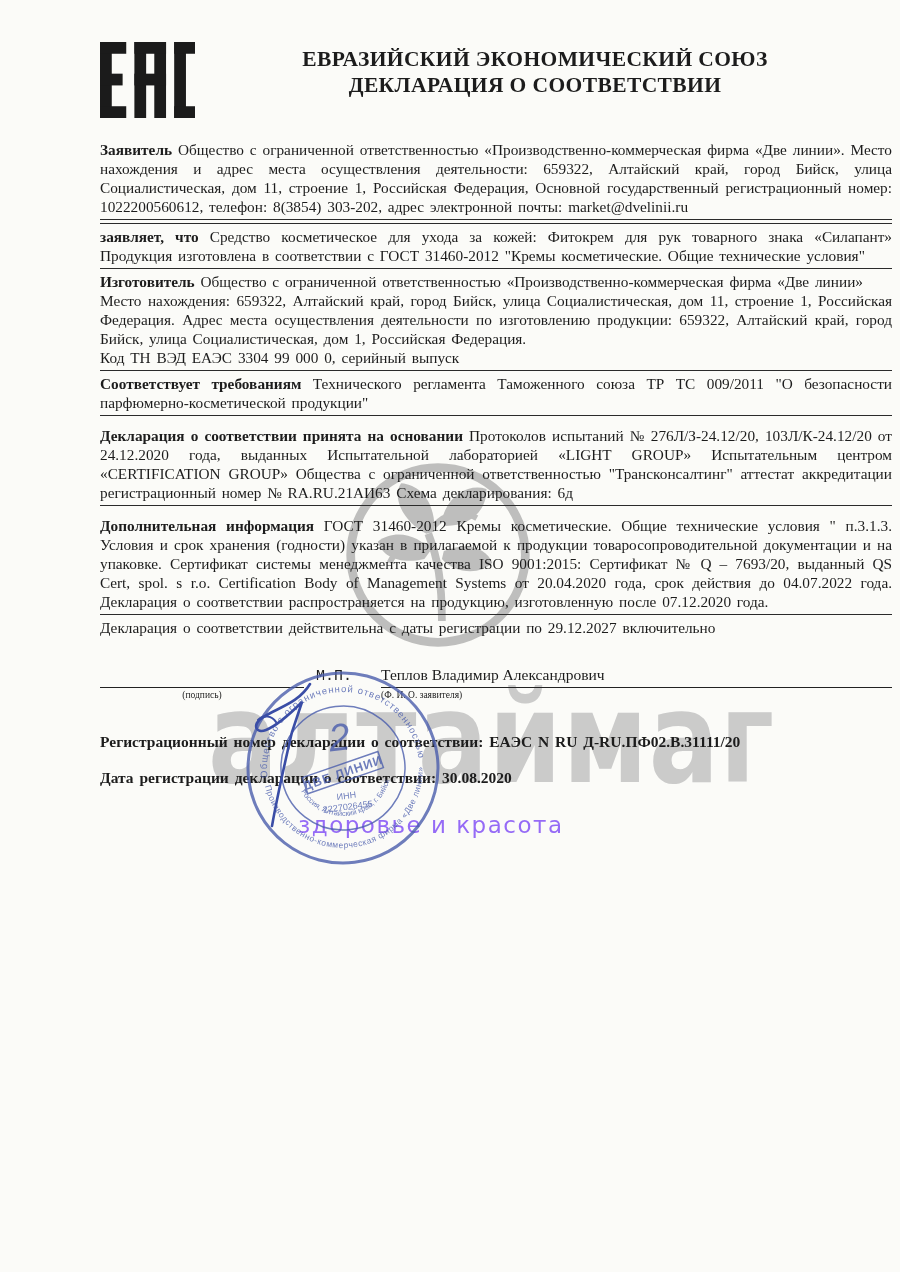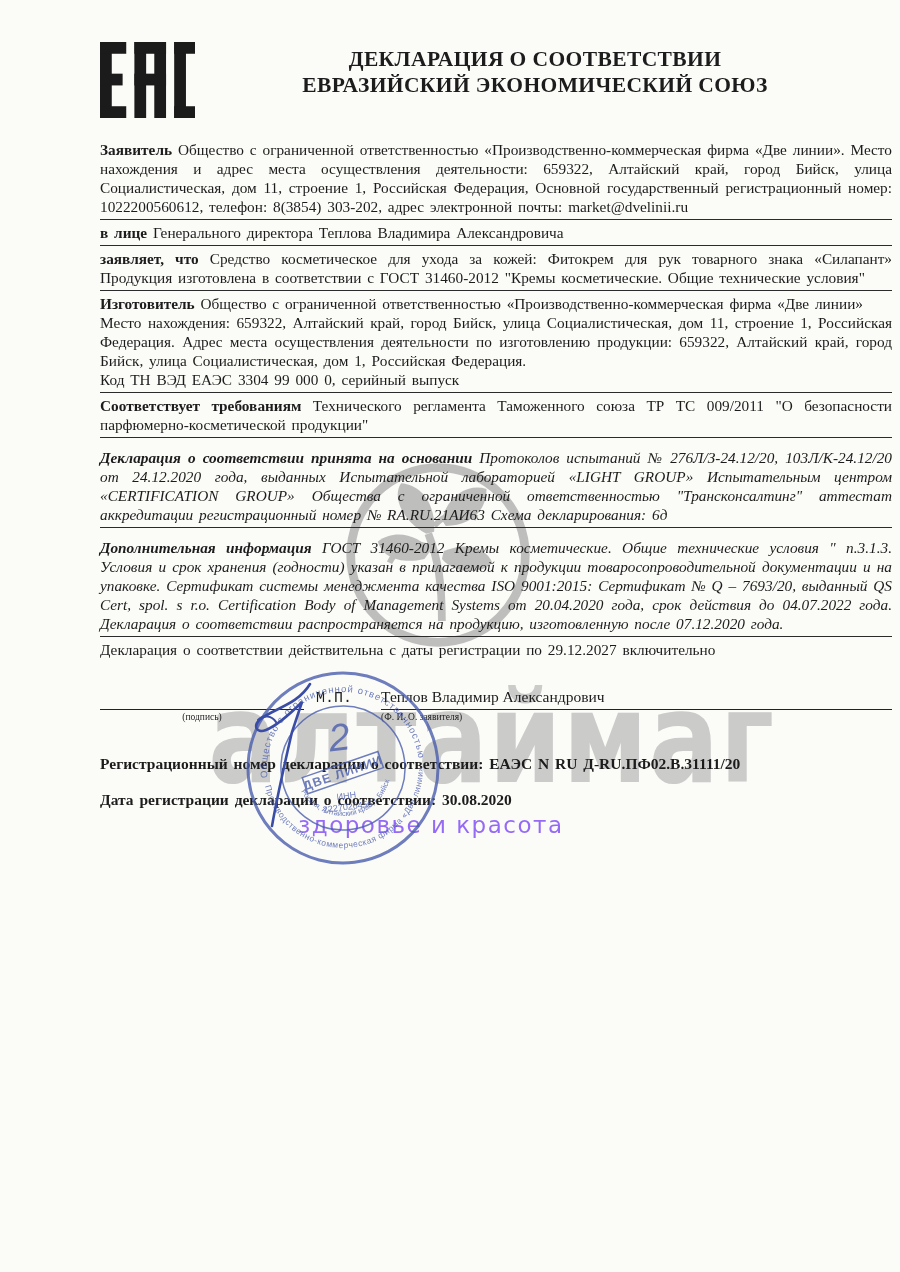--- a/index.html
+++ b/index.html
@@ -13,21 +13,21 @@
   .doc-title {
     position:absolute; left:200px; right:30px; top:46px;
     text-align:center; font-weight:bold; font-size:21.5px; line-height:26px;
     letter-spacing:.4px;
   }
   
   .content { position:absolute; left:100px; top:140px; width:792px; z-index:2; }
   .content p { margin:0; font-size:15.3px; line-height:19px; text-align:justify; word-spacing:2px; }
   .lbl { font-weight:bold; }
   .rule { border:none; border-top:1.5px solid #2b2b2b; margin:3px 0 3px 0; }
-  .gap-top { padding-top:7px;font-style:italic; }
+  .gap-top { padding-top:7px; }
   .bold-line { font-weight:normal; }
   
   .sig { position:relative; height:74px; margin-top:4px; }
   .sig-line-left  { position:absolute; left:0;     top:46px; width:204px; border-top:1.5px solid #222; }
   .sig-cap-left   { position:absolute; left:0;     top:49px; width:204px; text-align:center; font-size:9.5px; }
   .sig-mp         { position:absolute; left:216px; top:27px; font-size:15px;font-family:Liberation Mono, monospace; }
   .sig-line-right { position:absolute; left:281px; top:46px; width:511px; border-top:1.5px solid #222; }
   .sig-name       { position:absolute; left:281px; top:25px; width:511px; text-align:left; font-size:15.5px;font-family:Liberation Serif, serif; }
   .sig-cap-right  { position:absolute; left:281px; top:49px; width:511px; font-size:9.5px; }
   .reg-line { margin-top:17px !important; font-weight:bold; font-size:15.5px !important; }
@@ -79,30 +79,29 @@
       <rect x="38" y="0" width="13" height="84"></rect>
       <rect x="60" y="0" width="13" height="84"></rect>
       <rect x="38" y="0" width="35" height="13"></rect>
       <rect x="38" y="35" width="35" height="13"></rect>
       <rect x="82" y="0" width="13" height="84"></rect>
       <rect x="82" y="0" width="23" height="13"></rect>
       <rect x="82" y="71" width="23" height="13"></rect>
     </g>
   </svg>
   <div class="doc-title">
+    <div>ЕВРАЗИЙСКИЙ ЭКОНОМИЧЕСКИЙ СОЮЗ</div>
     <div>ДЕКЛАРАЦИЯ О СООТВЕТСТВИИ</div>
-    <div>ЕВРАЗИЙСКИЙ ЭКОНОМИЧЕСКИЙ СОЮЗ</div>
   </div>
 
   <div class="content">
 
     <p><b class="lbl">Заявитель</b> <span>Общество с ограниченной ответственностью «Производственно-коммерческая фирма «Две линии». Место нахождения и адрес места осуществления деятельности: 659322, Алтайский край, город Бийск, улица Социалистическая, дом 11, строение 1, Российская Федерация, Основной государственный регистрационный номер: 1022200560612, телефон: 8(3854) 303-202, адрес электронной почты: market@dvelinii.ru</span></p>
     <hr class="rule">
 
-    <p><b class="lbl">в лице</b> <span>Генерального директора Теплова Владимира Александровича</span></p>
     <hr class="rule">
 
     <p><b class="lbl">заявляет, что</b> <span>Средство косметическое для ухода за кожей: Фитокрем для рук товарного знака «Силапант» Продукция изготовлена в соответствии с ГОСТ 31460-2012 "Кремы косметические. Общие технические условия"</span></p>
     <hr class="rule">
 
     <p><b class="lbl">Изготовитель</b> <span>Общество с ограниченной ответственностью «Производственно-коммерческая фирма «Две линии»</span></p>
     <p>Место нахождения: 659322, Алтайский край, город Бийск, улица Социалистическая, дом 11, строение 1, Российская Федерация. Адрес места осуществления деятельности по изготовлению продукции: 659322, Алтайский край, город Бийск, улица Социалистическая, дом 1, Российская Федерация.</p>
     <p>Код ТН ВЭД ЕАЭС 3304 99 000 0, серийный выпуск</p>
     <hr class="rule">
 

